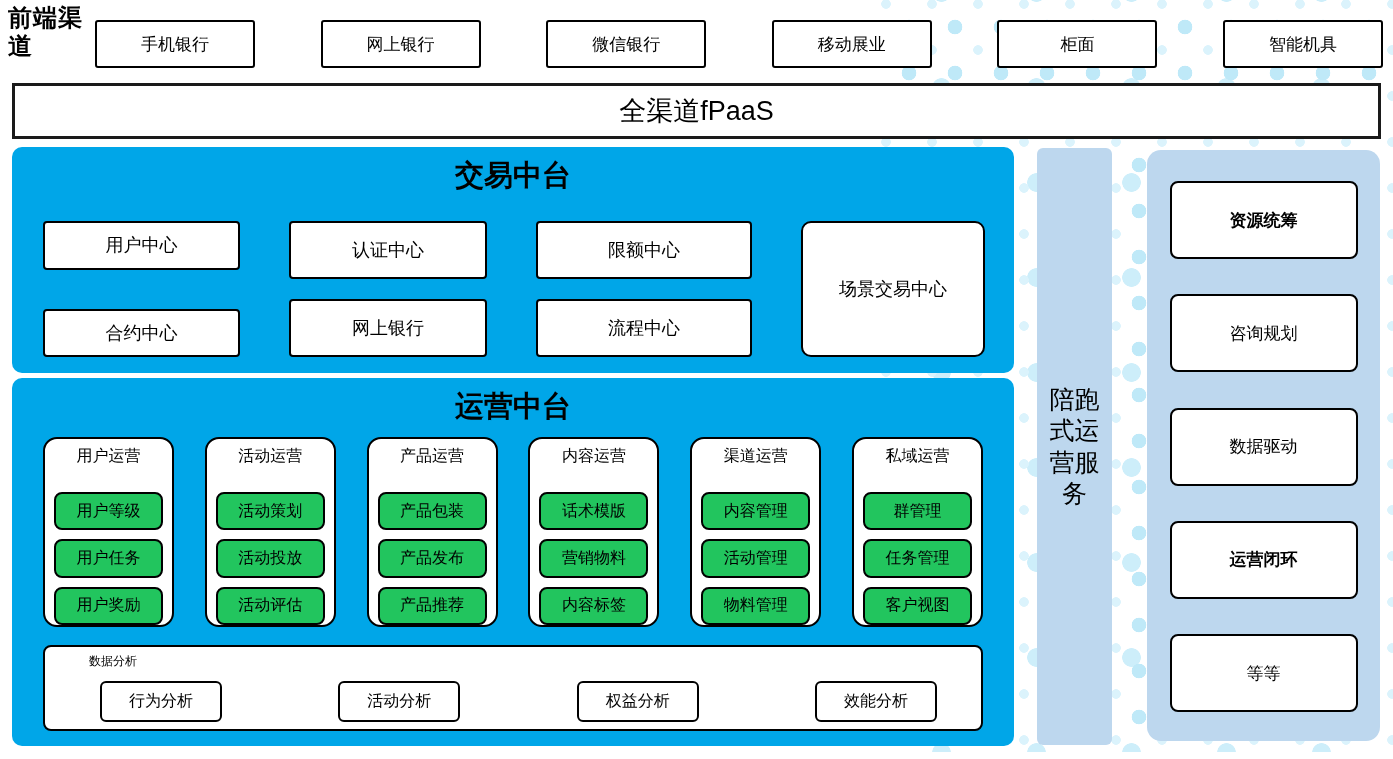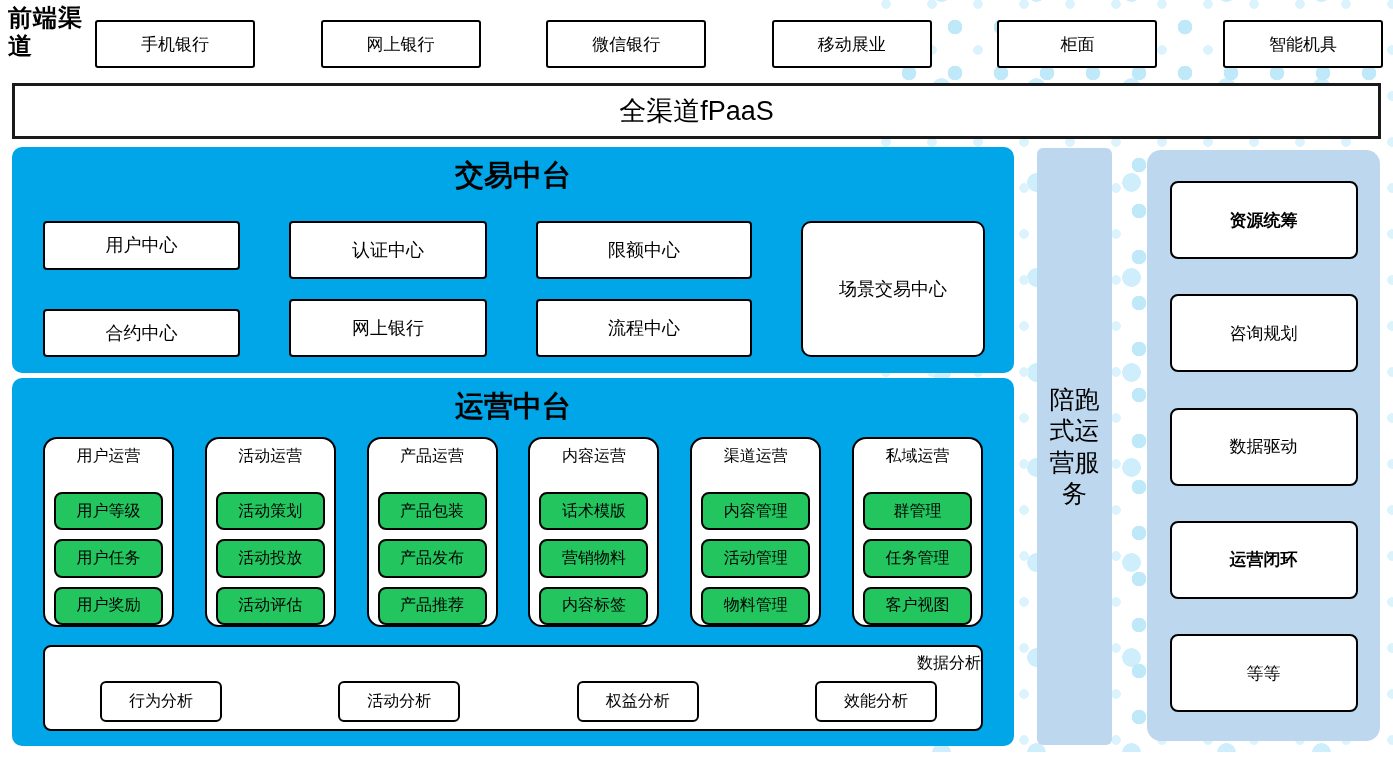--- a/index.html
+++ b/index.html
@@ -71,21 +71,21 @@
   .ops-col-title{font-size:16px;line-height:1.3;margin-bottom:16px;}
   .ops-item{
     width:100%;height:40px;box-sizing:border-box;background:#22c55e;border:2.5px solid #000;border-radius:8px;
     display:flex;align-items:center;justify-content:center;font-size:16px;margin-top:9px;
   }
   
   .analysis{
     position:absolute;left:31px;right:31px;top:267px;height:86px;box-sizing:border-box;
     background:#fff;border:2.5px solid #000;border-radius:8px;
   }
-  .analysis-title{width:100%;text-align:right;font-size:16px;padding-top:6px;}
+  .analysis-title{width:100%;text-align:left;font-size:12px;padding-top:6px;padding-left:44px;}
   .analysis-row{
     position:absolute;left:55px;right:44px;top:34px;height:41px;
     display:flex;justify-content:space-between;
   }
   .analysis-box{
     width:122px;height:41px;box-sizing:border-box;background:#fff;border:2px solid #000;border-radius:6px;
     display:flex;align-items:center;justify-content:center;font-size:16px;
   }
   
   .side-bar{

